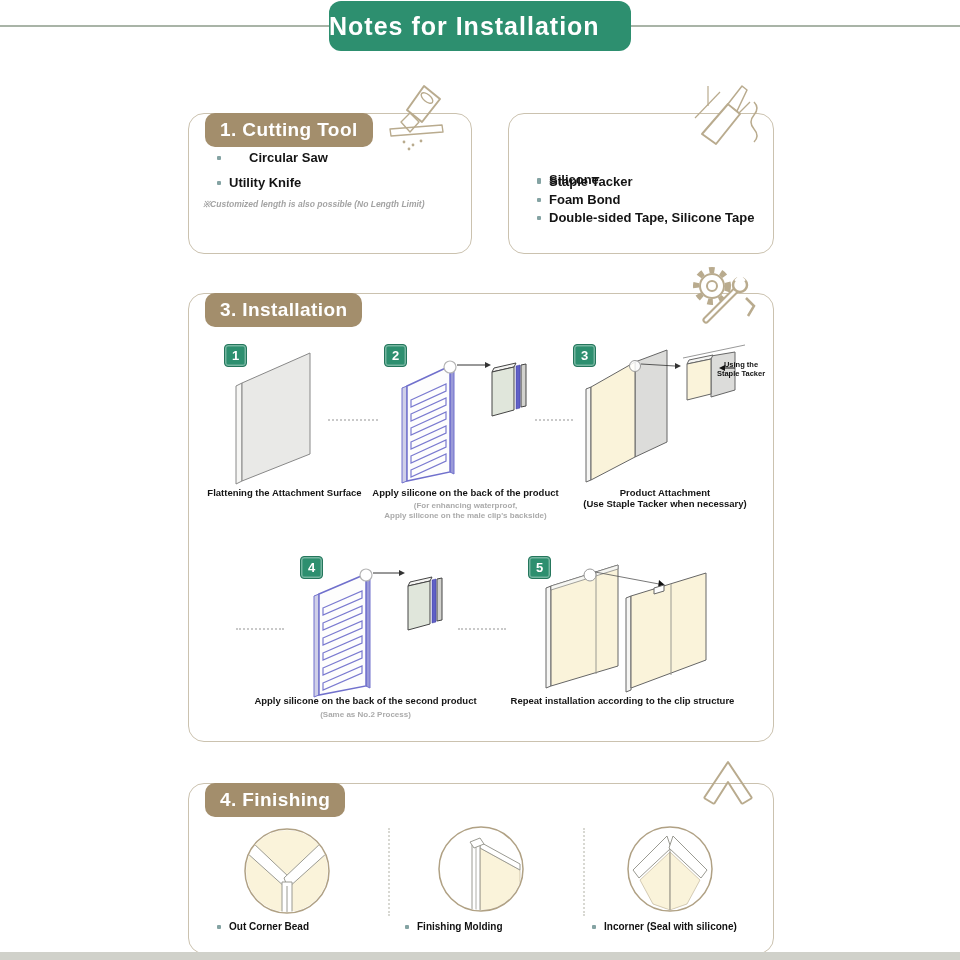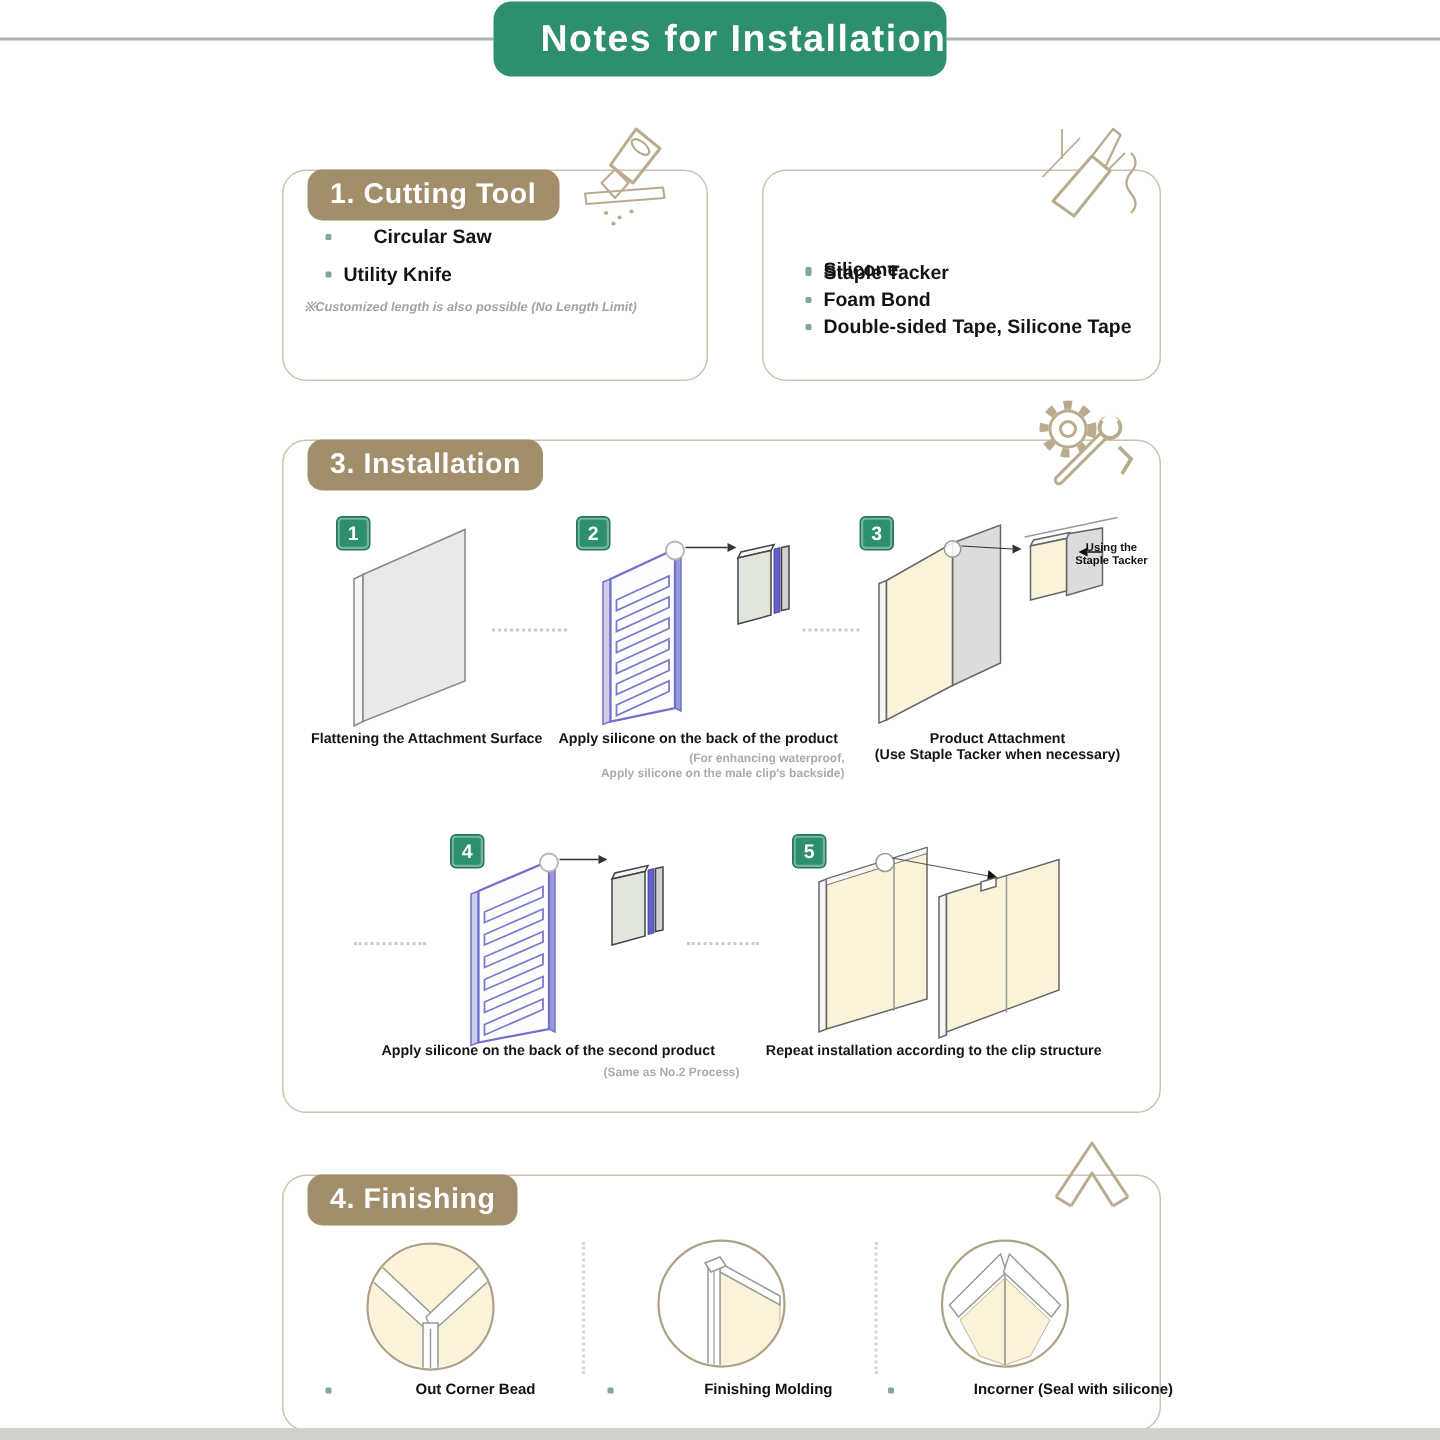--- a/index.html
+++ b/index.html
@@ -1,36 +1,36 @@
 <!DOCTYPE html>
 <html><head>
 <meta charset="utf-8">
 <style>
   html,body{margin:0;padding:0;}
   body{width:960px;height:960px;background:#ffffff;font-family:"Liberation Sans",sans-serif;position:relative;overflow:hidden;}
   .page{position:absolute;inset:0;}
   .hline{position:absolute;top:25px;height:2px;background:#A9B4A7;}
   .banner{position:absolute;left:329px;top:1px;width:302px;height:50px;background:#2D8F6F;border-radius:12px;
-          display:flex;align-items:center;justify-content:flex-end;}
+          display:flex;align-items:center;justify-content:flex-start;}
   .banner span{color:#fff;font-weight:bold;font-size:25px;letter-spacing:1px;}
   .box{position:absolute;background:#fff;border:1.5px solid #CBC2AF;border-radius:16px;}
   .sec-label{position:absolute;left:16px;top:-1px;background:#A38E6C;color:#fff;font-weight:bold;font-size:19px;
              padding:6px 15px;border-radius:10px;letter-spacing:.4px;}
   .tool-item{position:absolute;font-weight:bold;font-size:13px;color:#141414;display:flex;align-items:center;}
   .dot{width:4px;height:4px;background:#84A3A3;border-radius:1px;display:inline-block;margin-right:8px;flex:0 0 auto;}
   .note{position:absolute;color:#A3A3A3;font-size:8.5px;font-weight:bold;white-space:nowrap;font-style:italic;}
   .badge{position:absolute;width:21px;height:21px;background:#2D8F6F;border:1px solid #25765C;border-radius:4px;
          color:#fff;font-weight:bold;font-size:13px;display:flex;align-items:center;justify-content:center;
          box-shadow:inset 0 0 0 1.5px rgba(255,255,255,.35);}
   .cap{position:absolute;font-weight:bold;font-size:9.5px;color:#151515;text-align:center;line-height:10.5px;}
-  .sub{position:absolute;font-weight:bold;font-size:8px;color:#ABABAB;text-align:right;line-height:9.5px;}
+  .sub{position:absolute;font-weight:bold;font-size:8px;color:#ABABAB;text-align:center;line-height:9.5px;}
   .anno{position:absolute;font-weight:bold;font-size:7.5px;line-height:9px;color:#111;text-align:center;}
   .dots-h{position:absolute;height:0;border-top:2px dotted #C9C9C9;}
   .dots-v{position:absolute;width:0;border-left:2px dotted #D8D8D2;}
-  .c-label{position:absolute;font-weight:bold;font-size:10px;color:#111;text-align:center;display:flex;align-items:center;justify-content:space-between;}
+  .c-label{position:absolute;font-weight:bold;font-size:10px;color:#111;text-align:center;display:flex;align-items:center;justify-content:flex-start;}
   .strip-bottom{position:absolute;left:0;top:952px;width:960px;height:8px;background:#D0D1CA;}
   svg{position:absolute;overflow:visible;}
 </style>
 </head>
 <body>
 
 <div class="page">
 
   <div class="hline" style="left:0;width:329px;"></div>
   <div class="hline" style="left:631px;width:329px;"></div>

